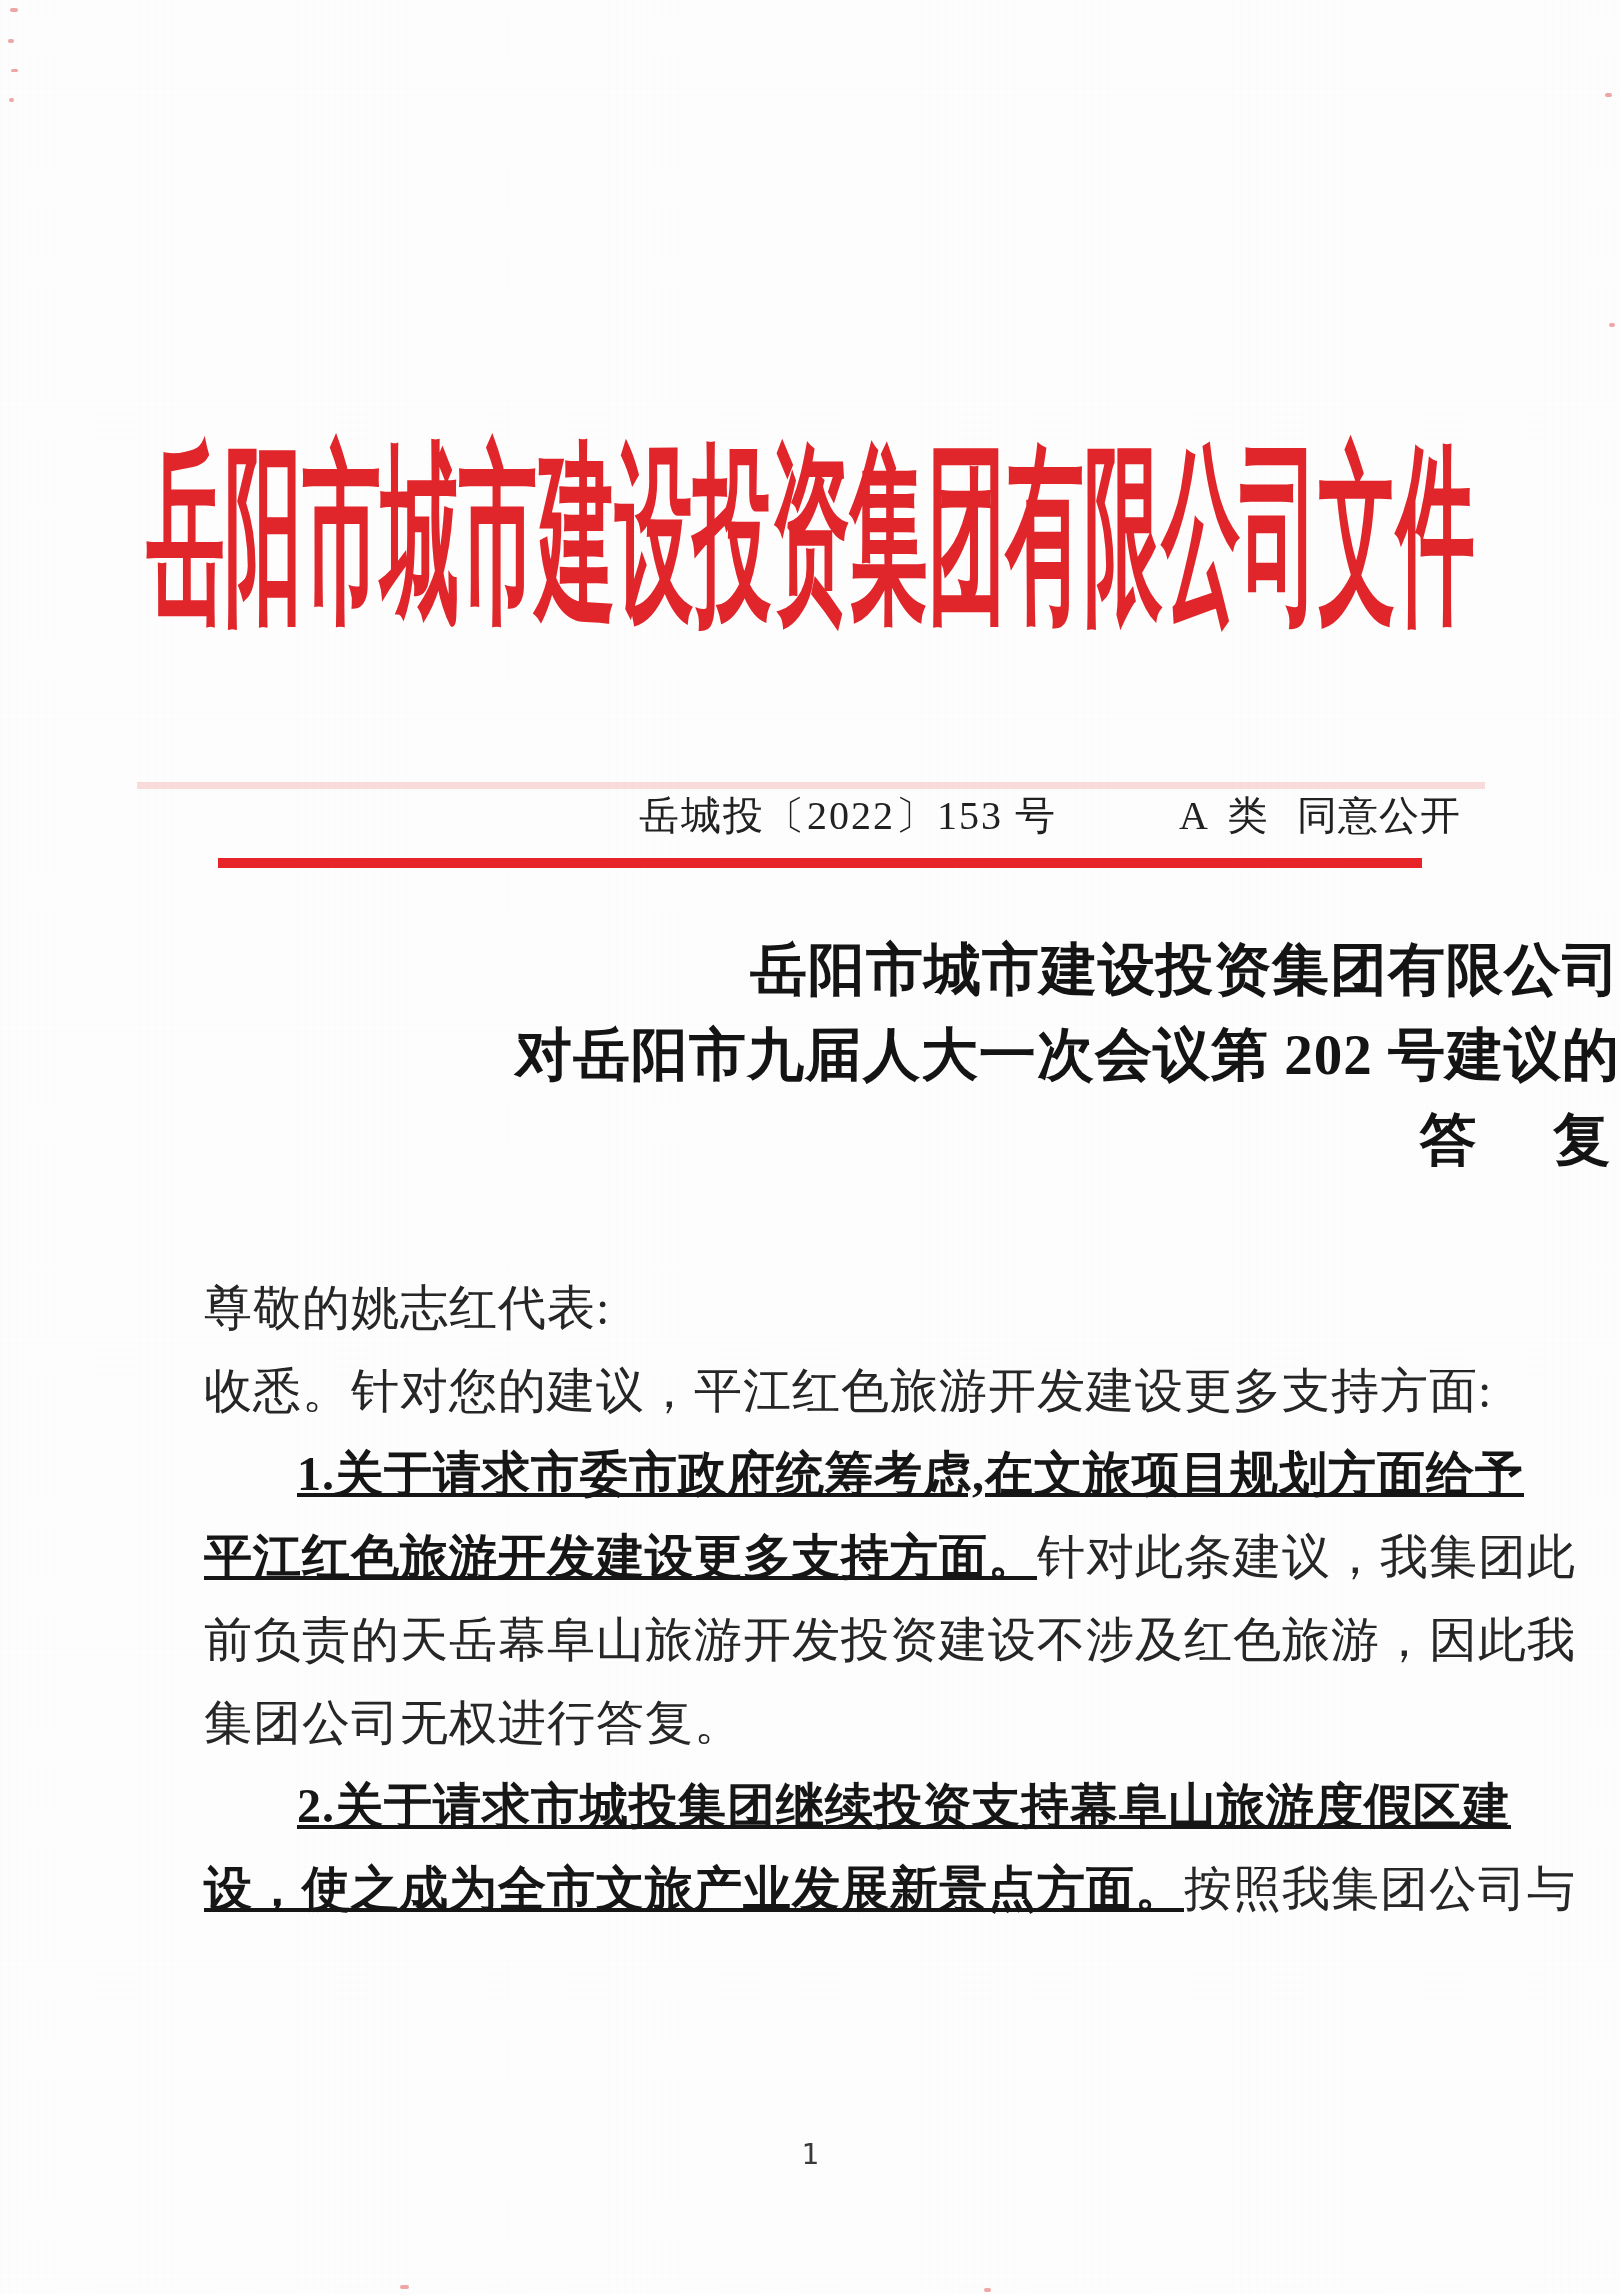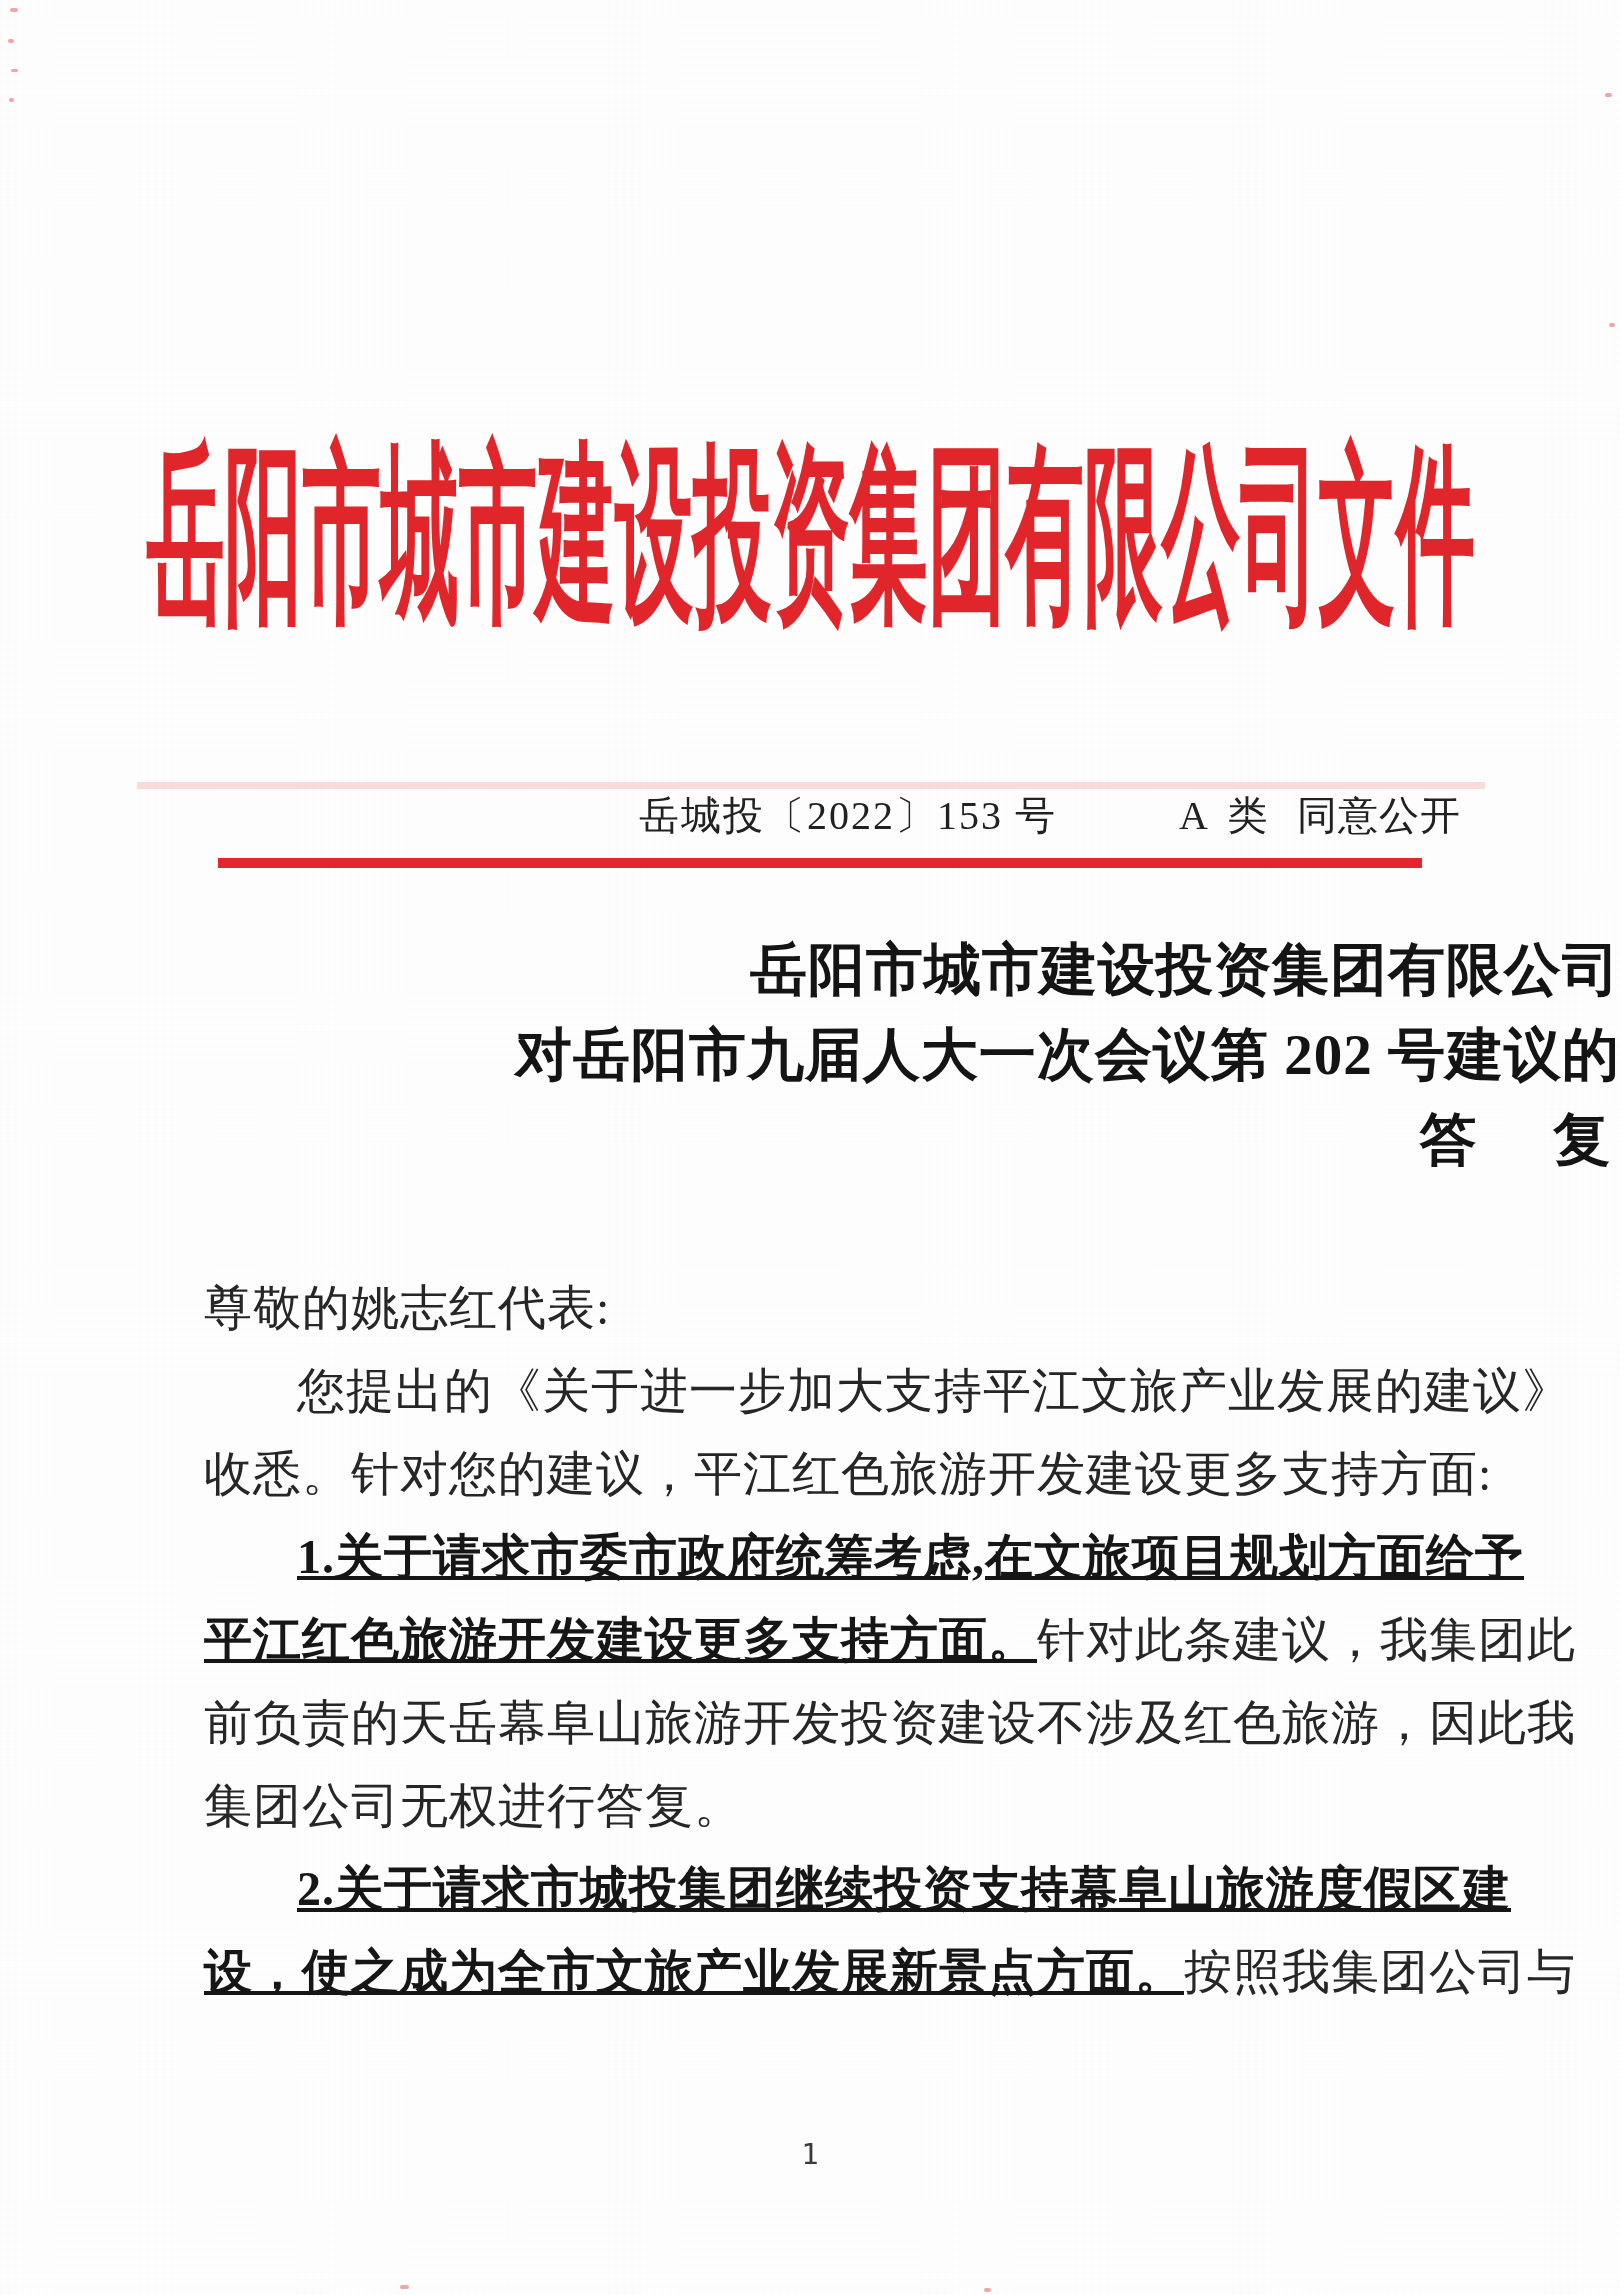--- a/index.html
+++ b/index.html
@@ -112,23 +112,20 @@
   <div class="doc-title">
     <div class="t1">岳阳市城市建设投资集团有限公司</div>
     <div class="t2">对岳阳市九届人大一次会议第 202 号建议的</div>
     <div class="t3">答　复</div>
   </div>
 
   <div class="body-block">
     <div class="b-line">
       <span>尊敬的姚志红代表:</span>
     </div>
-    <div class="b-line b-indent">
-      <span>您提出的《关于进一步加大支持平江文旅产业发展的建议》</span>
-    </div>
     <div class="b-line">
       <span>收悉。针对您的建议，平江红色旅游开发建设更多支持方面:</span>
     </div>
     <div class="b-line b-indent">
       <span class="b-bold">1.关于请求市委市政府统筹考虑,在文旅项目规划方面给予</span>
     </div>
     <div class="b-line">
       <span class="b-bold">平江红色旅游开发建设更多支持方面。</span><span>针对此条建议，我集团此</span>
     </div>
     <div class="b-line">

